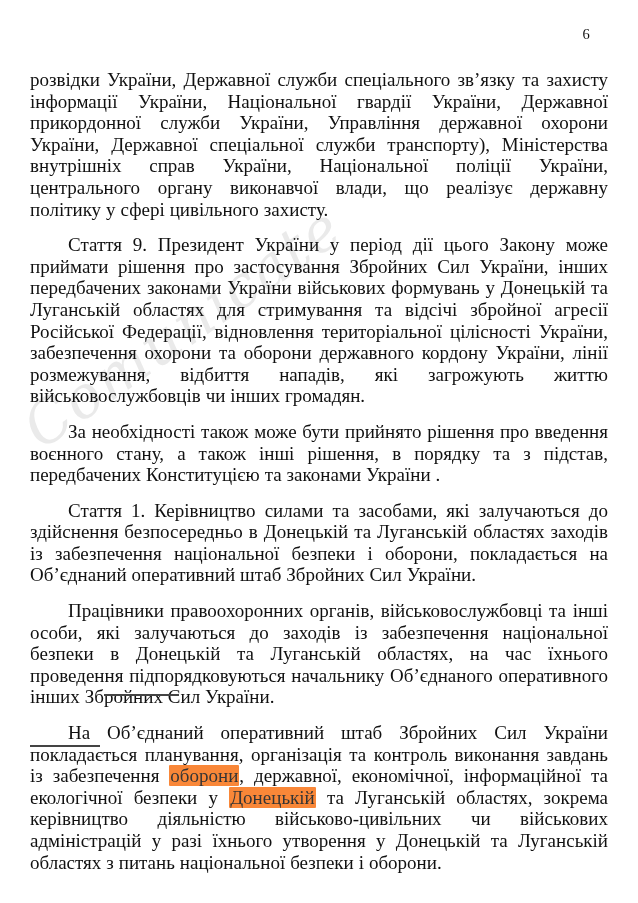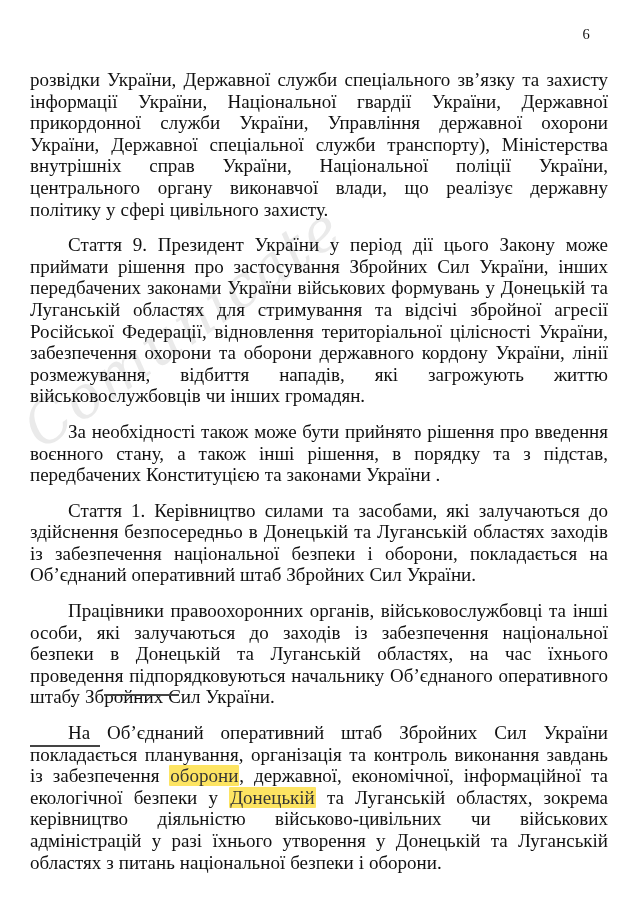--- a/index.html
+++ b/index.html
@@ -65,21 +65,21 @@
     font-style: italic;
     font-size: 58px;
     color: rgba(150,150,150,0.20);
     transform: rotate(-35deg);
     transform-origin: left center;
     white-space: nowrap;
     letter-spacing: 2px;
   }
   
   .hl {
-    background: #fde047;
+    background: #f97316;
     opacity: 0.85;
     padding: 0 1px;
     border-radius: 1px;
   }
   .strike-line {
     position: absolute;
     height: 1.5px;
     background: #444;
     z-index: 3;
   }
@@ -93,19 +93,19 @@
 
   <div class="watermark">
     <span>Сomunicate</span>
   </div>
 
   <div class="body-text">
     <p class="para">розвідки України, Державної служби спеціального зв’язку та захисту інформації України, Національної гвардії України, Державної прикордонної служби України, Управління державної охорони України, Державної спеціальної служби транспорту), Міністерства внутрішніх справ України, Національної поліції України, центрального органу виконавчої влади, що реалізує державну політику у сфері цивільного захисту.</p>
     <p class="para indent">Стаття 9. Президент України у період дії цього Закону може приймати рішення про застосування Збройних Сил України, інших передбачених законами України військових формувань у Донецькій та Луганській областях для стримування та відсічі збройної агресії Російської Федерації, відновлення територіальної цілісності України, забезпечення охорони та оборони державного кордону України, лінії розмежування, відбиття нападів, які загрожують життю військовослужбовців чи інших громадян.</p>
     <p class="para indent">За необхідності також може бути прийнято рішення про введення воєнного стану, а також інші рішення, в порядку та з підстав, передбачених Конституцією та законами України .</p>
     <p class="para indent">Стаття 1. Керівництво силами та засобами, які залучаються до здійснення безпосередньо в Донецькій та Луганській областях заходів із забезпечення національної безпеки і оборони, покладається на Об’єднаний оперативний штаб Збройних Сил України.</p>
-    <p class="para indent">Працівники правоохоронних органів, військовослужбовці та інші особи, які залучаються до заходів із забезпечення національної безпеки в Донецькій та Луганській областях, на час їхнього проведення підпорядковуються начальнику Об’єднаного оперативного штабу Збройних Сил України.</p>
+    <p class="para indent">Працівники правоохоронних органів, військовослужбовці та інші особи, які залучаються до заходів із забезпечення національної безпеки в Донецькій та Луганській областях, на час їхнього проведення підпорядковуються начальнику Об’єднаного оперативного інших Збройних Сил України.</p>
     <p class="para indent" id="p7">На Об’єднаний оперативний штаб Збройних Сил України покладається планування, організація та контроль виконання завдань із забезпечення <span class="hl">оборони</span>, державної, економічної, інформаційної та екологічної безпеки у <span class="hl">Донецькій</span> та Луганській областях, зокрема керівництво діяльністю військово-цивільних чи військових адміністрацій у разі їхнього утворення у Донецькій та Луганській областях з питань національної безпеки і оборони.</p>
   </div>
 
   <div class="strike-line" style="left:104px; top:694px; width:75px;"></div>
   <div class="strike-line" style="left:30px; top:745px; width:70px;"></div>
 </div>
 
 </body></html>

